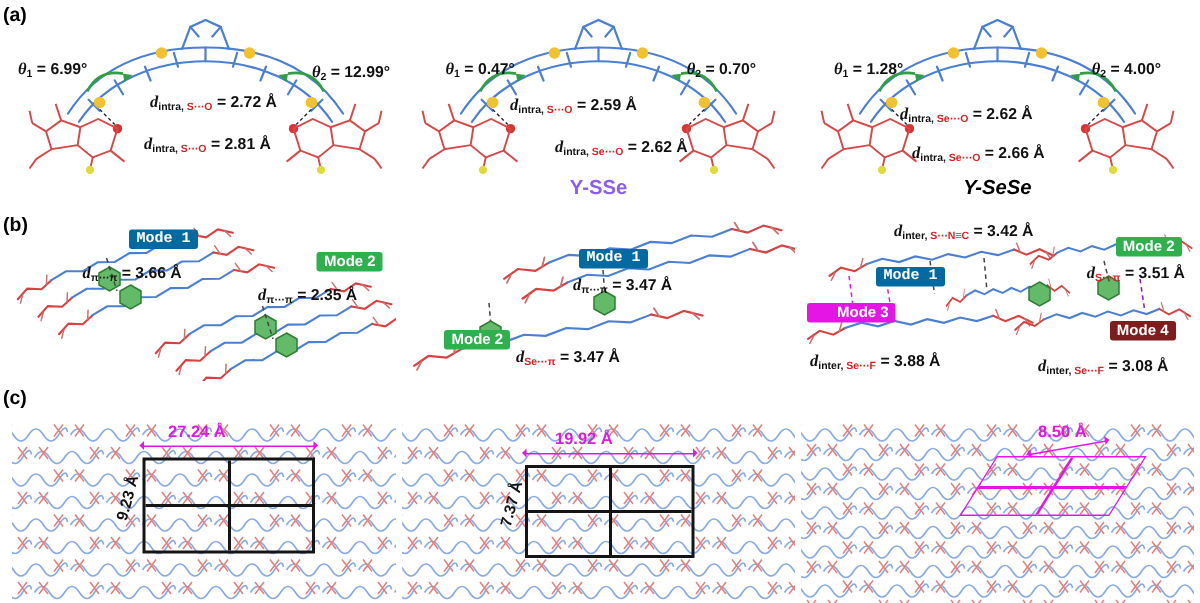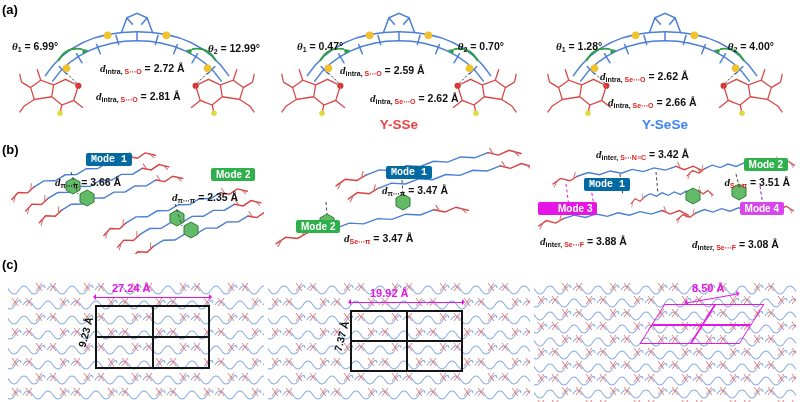--- a/index.html
+++ b/index.html
@@ -10,27 +10,27 @@
   .card, .bview, .cview { position:absolute; }
   .cview { overflow:hidden;margin-top:20px; }
   .molsvg { position:absolute; left:0; top:2px; width:100%; height:110px; }
   .bsvg { position:absolute; left:0; top:0; width:100%; height:100%; }
   .anno { position:absolute; font-size:10.5px; font-weight:bold; color:#111; white-space:nowrap; z-index:4; }
   .anno i { font-family:"Liberation Serif", serif; font-size:11px; }
   .anno sub { font-size:7px; vertical-align:-2px; }
   .anno .el { color:#e02020; }
   .mname { position:absolute; left:0; right:0; bottom:10px; text-align:center; font-size:13.5px; font-weight:bold; z-index:4; }
   .name-gray { color:#595959; }
-  .name-blue { color:#ef4444; }
-  .name-red  { color:#3b82f6; }
+  .name-blue { color:#8b5cf6; }
+  .name-red  { color:#000000;font-style:italic; }
   .badge { position:absolute; font-size:10px; font-weight:bold; color:#fff; padding:1px 5px; border-radius:2px; white-space:nowrap; z-index:4; }
   .bg-m1 { background:#0369a1;font-family:Liberation Mono, monospace; }
   .bg-m2 { background:#2eb04c; }
   .bg-m3 { background:#e516e5; }
-  .bg-m4 { background:#d946ef; }
+  .bg-m4 { background:#7f1d1d;margin-top:12px; }
   .tilesvg { position:absolute; left:-10px; top:0; }
   .ucell { position:absolute; border:2px solid #151515; z-index:3; }
   .ucell .vl { position:absolute; left:50%; top:0; bottom:0; width:2px; background:#151515; margin-left:-1px; }
   .ucell .hl { position:absolute; top:50%; left:0; right:0; height:2px; background:#151515; margin-top:-1px; }
   .pgrid { position:absolute; border:1.6px solid #e516e5; transform:skewX(-32deg); z-index:3; }
   .pgrid .vl { position:absolute; left:50%; top:0; bottom:0; width:1.6px; background:#e516e5; }
   .pgrid .hl { position:absolute; top:50%; left:0; right:0; height:1.6px; background:#e516e5; }
   .mag { color:#e516e5; }
   .mline { position:absolute; border-top:1.6px solid #e516e5; height:0; z-index:3; }
   .mline::before, .mline::after { content:""; position:absolute; top:-4.5px; border:3.5px solid transparent; }

